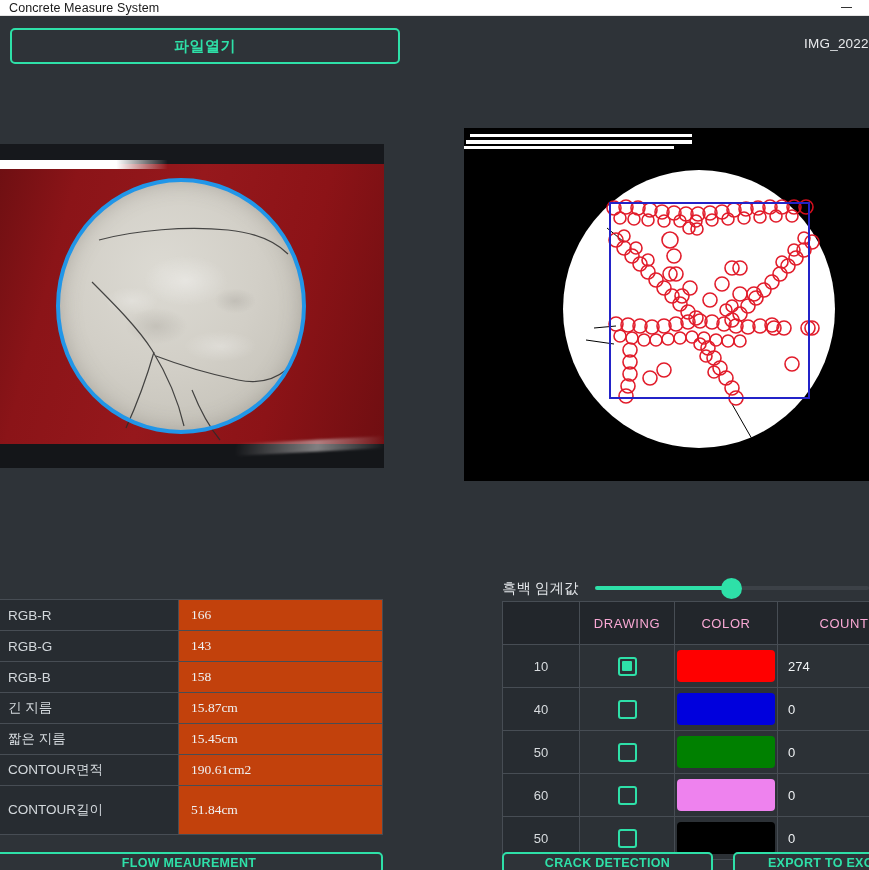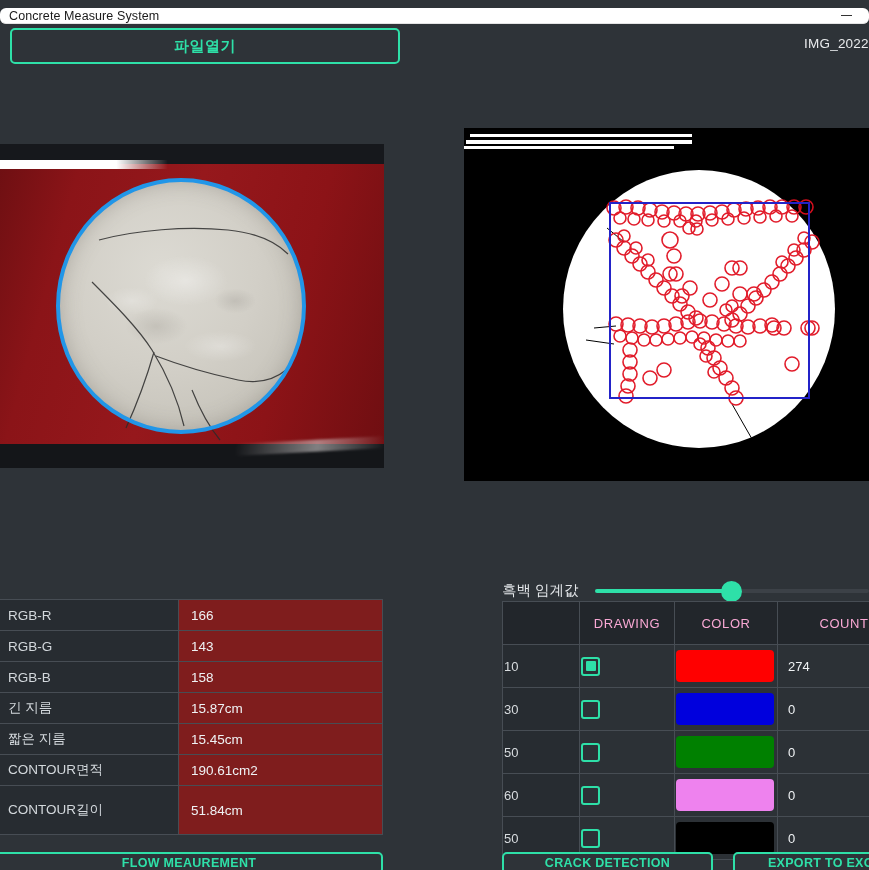--- a/index.html
+++ b/index.html
@@ -18,29 +18,28 @@
     position: relative;
     width: 869px;
     height: 870px;
     overflow: hidden;
     background: #2e3338;
   }
 
   
   .titlebar {
     position: absolute;
-    left: 0; top: 8px;
+    left: 0; top: 0;
     width: 869px;
     height: 16px;
     background: #ffffff;
     border-bottom: 1px solid #e4e4e4;
     display: flex;
     align-items: center;
     box-sizing: border-box;
-    border-radius: 6px;
   }
   .titlebar-text {
     font-size: 12.5px;
     color: #1a1a1a;
     padding-left: 9px;
     letter-spacing: 0.1px;
     white-space: nowrap;
   }
   .titlebar-controls {
     margin-left: auto;
@@ -234,25 +233,25 @@
     position: absolute;
     left: 0; top: 0;
     width: 410px;
     height: 353px;
   }
 
   
   .slider-row {
     position: absolute;
     left: 502px;
-    top: 557px;
+    top: 544px;
     width: 367px;
     height: 30px;
     display: flex;
-    align-items: flex-start;
+    align-items: flex-end;
   }
   .slider-label {
     font-size: 14.5px;
     color: #e4e7ea;
     white-space: nowrap;
     margin-right: 16px;
   }
   .slider-track-wrap {
     position: relative;
     flex: 1;
@@ -310,22 +309,23 @@
     vertical-align: middle;
     overflow: hidden;
     white-space: nowrap;
   }
   #info-table td.k {
     width: 158px;
     background: #272c31;
     color: #d3d8dc;
   }
   #info-table td.v {
-    background: #7f1d1d;
+    background: #c2410c;
     color: #eff2f4;
+    font-family: Liberation Serif, serif;
   }
   #info-table tr.tall td { height: 48px; }
 
   
   #crack-table {
     position: absolute;
     left: 502px;
     top: 577px;
     width: 400px;
     background: #2a2f34;
@@ -344,21 +344,21 @@
     color: #f9a8d4;
     font-size: 13px;
     font-weight: normal;
     letter-spacing: .6px;
     text-align: center;
   }
   #crack-table td {
     background: #2c3136;
     color: #eff2f4;
     font-size: 13px;
-    text-align: left;
+    text-align: center;
   }
   #crack-table td.idx {
     background: #272c31;
     color: #d8dcdf;
     width: 74px;
   }
   #crack-table td.count {
     text-align: left;
     padding-left: 10px;
   }
@@ -655,21 +655,21 @@
         </tr>
       </thead>
       <tbody>
           <tr>
             <td class="idx">10</td>
             <td class="col-draw"><span class="checkbox checked"></span></td>
             <td class="col-color"><span class="swatch" style="background: rgb(255, 0, 0);"></span></td>
             <td class="col-count count">274</td>
           </tr>
           <tr>
-            <td class="idx">30</td>
+            <td class="idx">40</td>
             <td class="col-draw"><span class="checkbox"></span></td>
             <td class="col-color"><span class="swatch" style="background: rgb(0, 0, 221);"></span></td>
             <td class="col-count count">0</td>
           </tr>
           <tr>
             <td class="idx">50</td>
             <td class="col-draw"><span class="checkbox"></span></td>
             <td class="col-color"><span class="swatch" style="background: rgb(0, 128, 0);"></span></td>
             <td class="col-count count">0</td>
           </tr>

